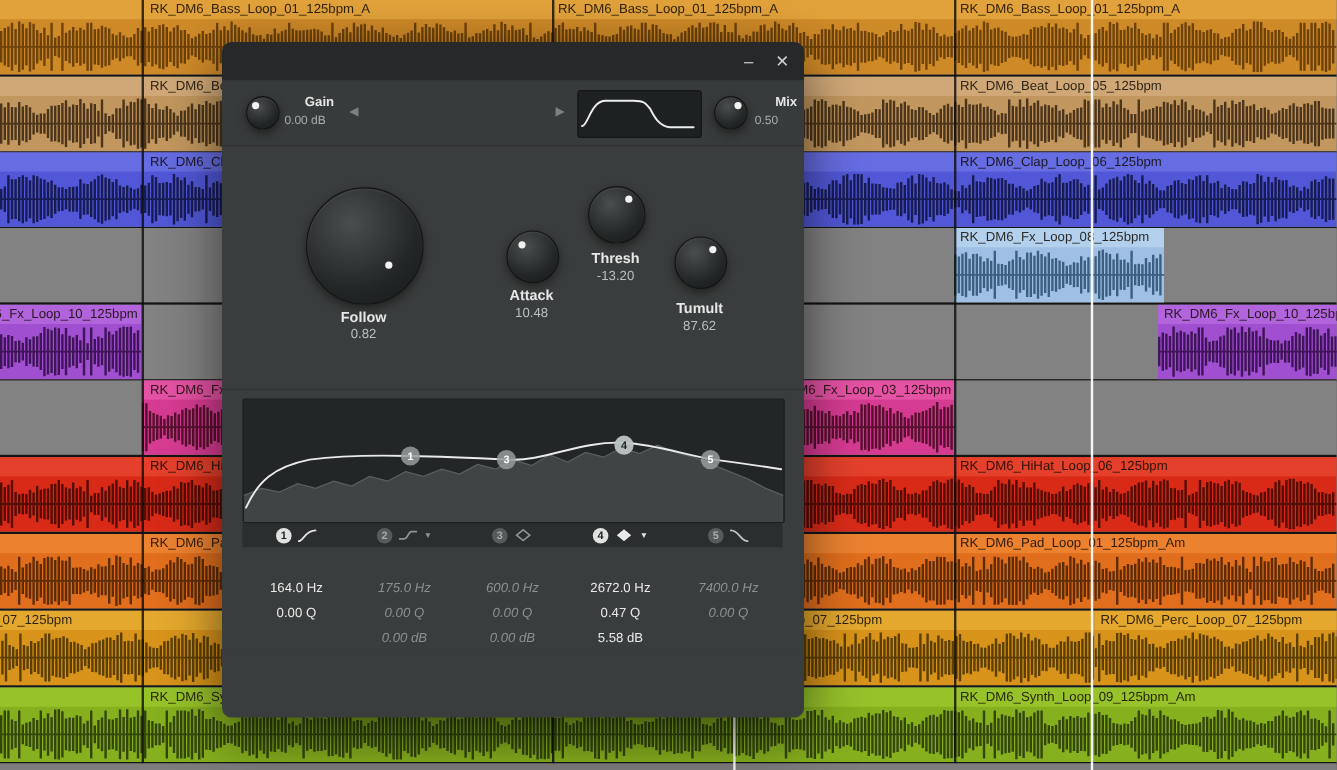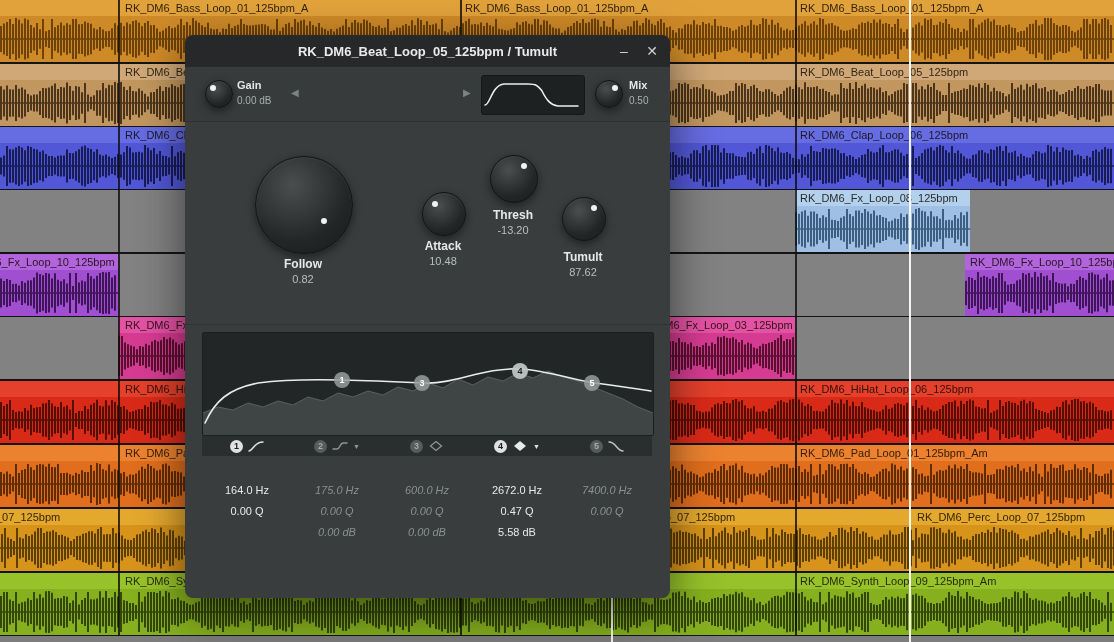--- a/index.html
+++ b/index.html
@@ -41,21 +41,21 @@
   .hdr-icon{position:absolute;top:0;height:55px;display:flex;align-items:center;justify-content:center;color:#d0d3d3;}
   #plus-icon{right:78px;width:28px;font-size:24px;font-weight:300;}
   #mixer-icon{right:44px;width:28px;}
   #power-icon{right:12px;width:28px;}
 
   #preset-row{position:relative;height:54px;background:#383b3b;border-bottom:1px solid #2e3131;}
   .knob{position:absolute;border-radius:50%;
     background:radial-gradient(circle at 38% 30%, #4a4e4e, #232626 62%, #181b1b);
     border:1px solid #121414;box-shadow:0 3px 8px rgba(0,0,0,.45), inset 0 1px 2px rgba(255,255,255,.07);}
   .knob .dot{position:absolute;width:6px;height:6px;border-radius:50%;background:#f2f2f2;}
-  .mini-label{position:absolute;font-size:11px;font-weight:700;color:#e4e6e6;}
+  .mini-label{position:absolute;font-size:11px;font-weight:700;color:#e4e6e6;margin-left:17px;}
   .mini-value{position:absolute;font-size:10px;color:#a8adad;}
   .arrow{position:absolute;top:20px;font-size:10px;color:#7c8282;}
   #preset-select{position:absolute;left:124px;top:13px;width:146px;height:27px;background:#2a2d2d;border:1px solid #232626;border-radius:3px;}
   #preset-name{position:absolute;left:10px;top:0;line-height:27px;font-size:12px;color:#e2e4e4;}
   #preset-caret{position:absolute;right:8px;top:0;line-height:27px;font-size:8px;color:#b4b8b8;}
   #env-display{position:absolute;left:296px;top:8px;width:102px;height:38px;background:#1e2121;border:1px solid #161818;border-radius:3px;}
 
   #knob-panel{position:relative;height:202px;background:#3a3d3d;}
   .kcaption{position:absolute;text-align:center;}
   .kname{font-size:12px;font-weight:600;color:#e6e8e8;}
@@ -241,21 +241,20 @@
   <div class="gridline" style="left:118px"></div>
   <div class="gridline" style="left:460px"></div>
   <div class="gridline" style="left:795px"></div>
 
   <div class="playhead" style="left:611px;top:35px;height:607px"></div>
   <div class="playhead" style="left:909px;top:0;height:642px"></div>
 
   <div id="plugin">
 
     <div id="titlebar">
-      <span id="title">RK_DM6_Beat_Loop_05_125bpm / Tumult</span>
       <span class="win-btn" id="min-btn">–</span>
       <span class="win-btn" id="close-btn">✕</span>
     </div>
 
 
     <div id="preset-row">
       <div class="knob" style="left:20px;top:13px;width:26px;height:26px">
         <div class="dot" style="left:4px;top:4px"></div>
       </div>
       <span class="mini-label" style="left:52px;top:12px">Gain</span>

